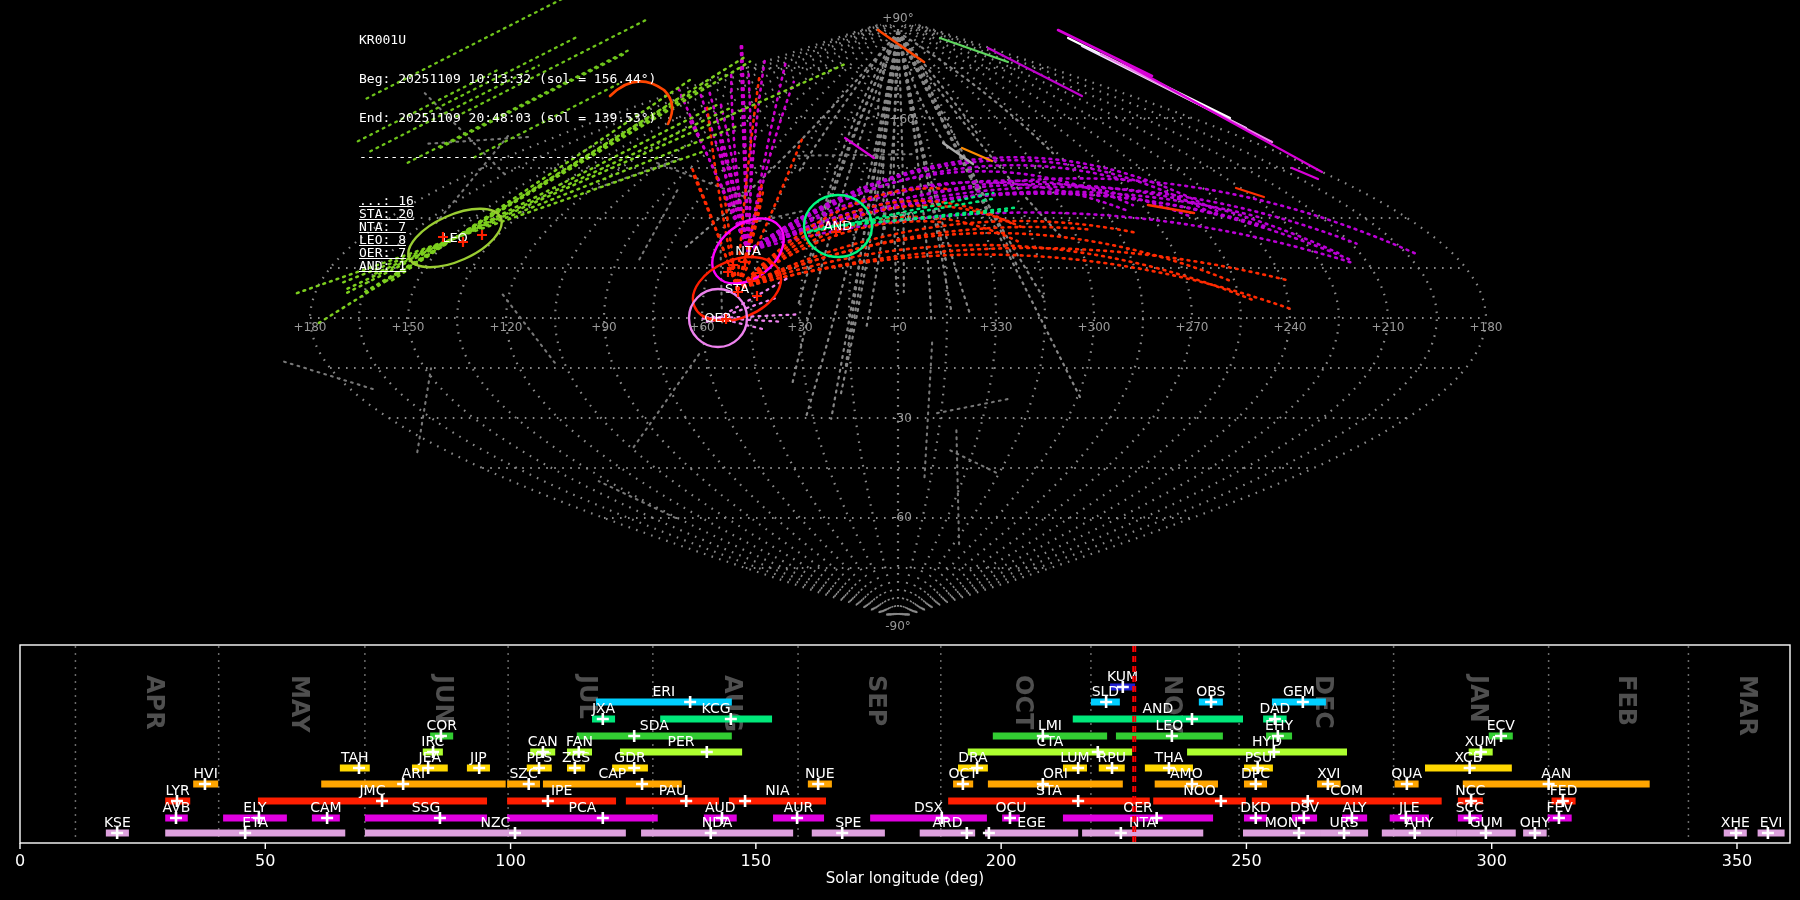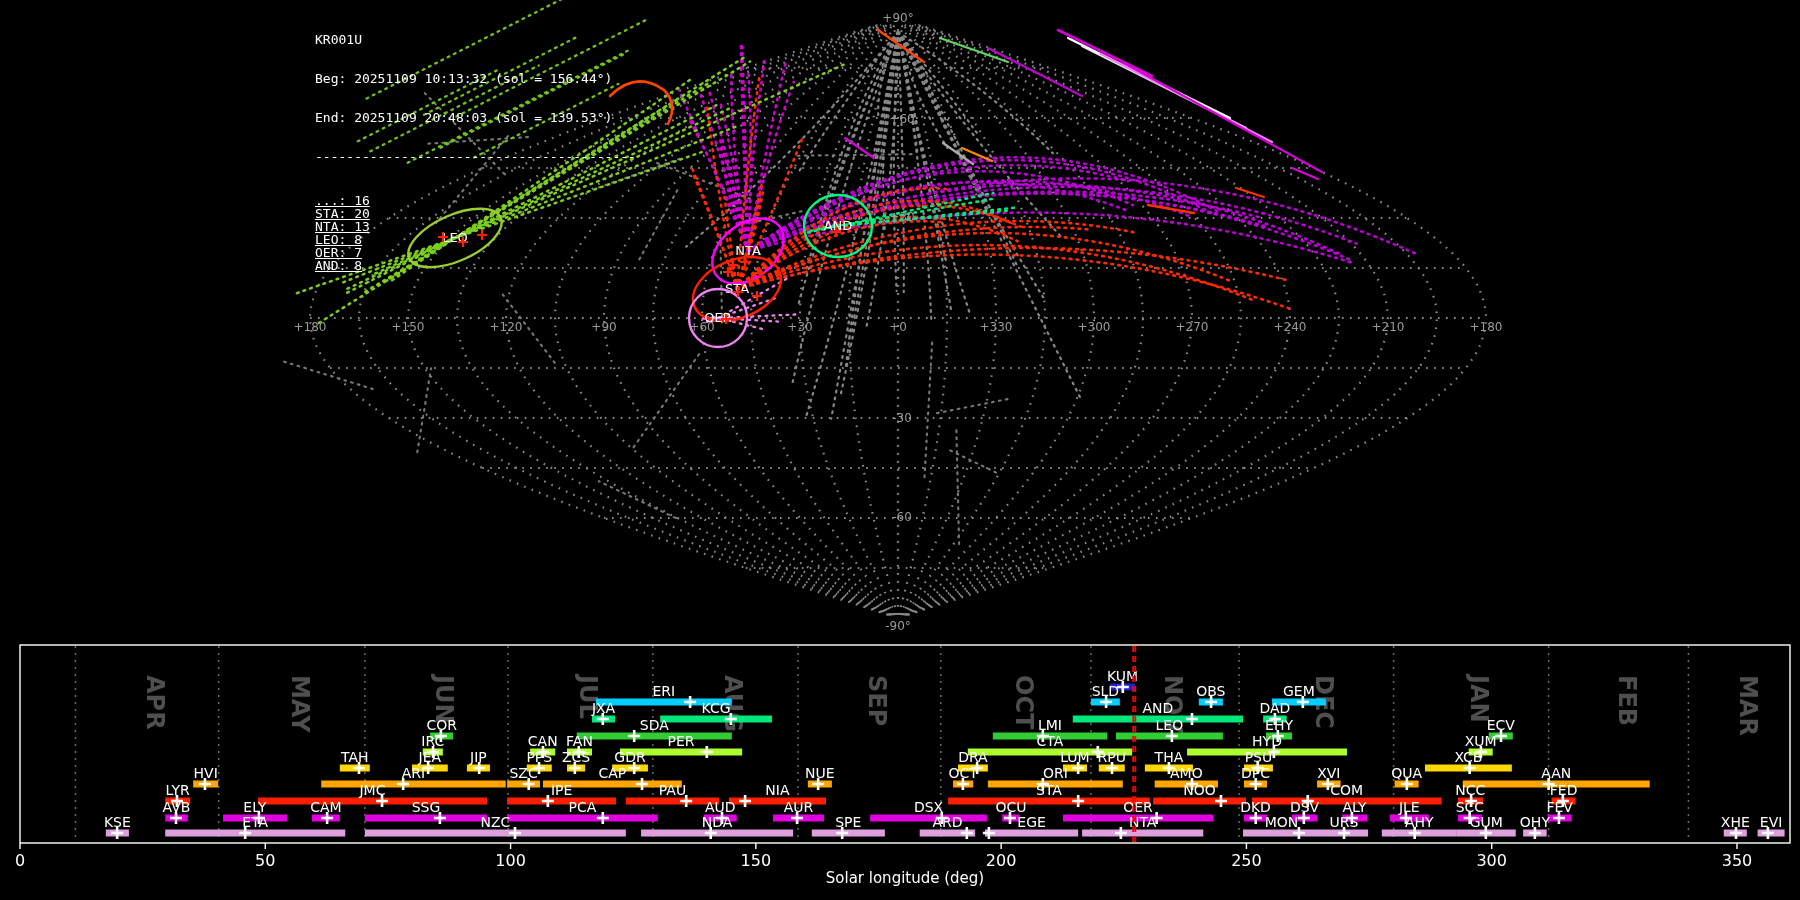--- a/index.html
+++ b/index.html
@@ -4,21 +4,21 @@
 <style>
   html,body{margin:0;padding:0;background:#000;}
   #root{position:relative;width:1800px;height:900px;background:#000;overflow:hidden;
         font-family:"DejaVu Sans","Liberation Sans",sans-serif;}
   #sky-svg{position:absolute;left:0;top:0;}
   #timeline-svg{position:absolute;left:0;top:0;}
   #header-block{position:absolute;left:315px;top:7px;color:#fff;
         font-family:"DejaVu Sans Mono","Liberation Mono",monospace;
         font-size:13px;line-height:13px;white-space:pre;z-index:5;}
   #legend-counts{margin-top:5px;text-decoration:underline;}
-  .hline{display:block;}
+  .hline{display:block;margin-left:44px;}
 </style>
 </head>
 <body>
 
 <div id="root">
   <svg id="sky-svg" width="1800" height="660">
       <line x1="745.8144014797178" y1="568" x2="1050.1855985202822" y2="568" stroke="#8a8a8a" stroke-width="2.2" stroke-dasharray="1.6 6.4"></line>
       <line x1="604" y1="518" x2="1192" y2="518" stroke="#8a8a8a" stroke-width="2.2" stroke-dasharray="1.6 6.4"></line>
       <line x1="482.22121266231005" y1="468" x2="1313.77878733769" y2="468" stroke="#8a8a8a" stroke-width="2.2" stroke-dasharray="1.6 6.4"></line>
       <line x1="388.77706257475006" y1="418" x2="1407.22293742525" y2="418" stroke="#8a8a8a" stroke-width="2.2" stroke-dasharray="1.6 6.4"></line>
@@ -252,21 +252,21 @@
       <text x="902" y="221" fill="#9a9a9a" font-size="12" text-anchor="middle">+30</text>
       <text x="902" y="422" fill="#9a9a9a" font-size="12" text-anchor="middle">-30</text>
       <text x="902" y="521" fill="#9a9a9a" font-size="12" text-anchor="middle">-60</text>
     </svg>
 
   <div id="header-block">
     <span class="hline">KR001U</span>
     <span class="hline">Beg: 20251109 10:13:32 (sol = 156.44°)</span>
     <span class="hline">End: 20251109 20:48:03 (sol = 139.53°)</span>
     <span class="hline">-----------------------------------------</span>
-    <div id="legend-counts"><span class="hline">...: 16</span><span class="hline">STA: 20</span><span class="hline">NTA: 13</span><span class="hline">LEO: 8</span><span class="hline">OER: 7</span><span class="hline">AND: 8</span></div>
+    <div id="legend-counts"><span class="hline">...: 16</span><span class="hline">STA: 20</span><span class="hline">NTA: 7</span><span class="hline">LEO: 8</span><span class="hline">OER: 7</span><span class="hline">AND: 1</span></div>
   </div>
 
   <svg id="timeline-svg" width="1800" height="900">
       <rect x="20" y="645" width="1770" height="198" fill="none" stroke="#fff" stroke-width="1.4"></rect>
       <line x1="75.43457142857143" y1="646" x2="75.43457142857143" y2="842" stroke="#6a6a6a" stroke-width="1.5" stroke-dasharray="2 5"></line>
       <text x="147.058" y="675" fill="#4f4f4f" font-size="24" font-weight="bold" text-anchor="start" transform="rotate(90 147.058 675)">APR</text>
       <line x1="218.68142857142857" y1="646" x2="218.68142857142857" y2="842" stroke="#6a6a6a" stroke-width="1.5" stroke-dasharray="2 5"></line>
       <text x="291.7765714285714" y="675" fill="#4f4f4f" font-size="24" font-weight="bold" text-anchor="start" transform="rotate(90 291.7765714285714 675)">MAY</text>
       <line x1="364.8717142857143" y1="646" x2="364.8717142857143" y2="842" stroke="#6a6a6a" stroke-width="1.5" stroke-dasharray="2 5"></line>
       <text x="436.49514285714287" y="675" fill="#4f4f4f" font-size="24" font-weight="bold" text-anchor="start" transform="rotate(90 436.49514285714287 675)">JUN</text>

